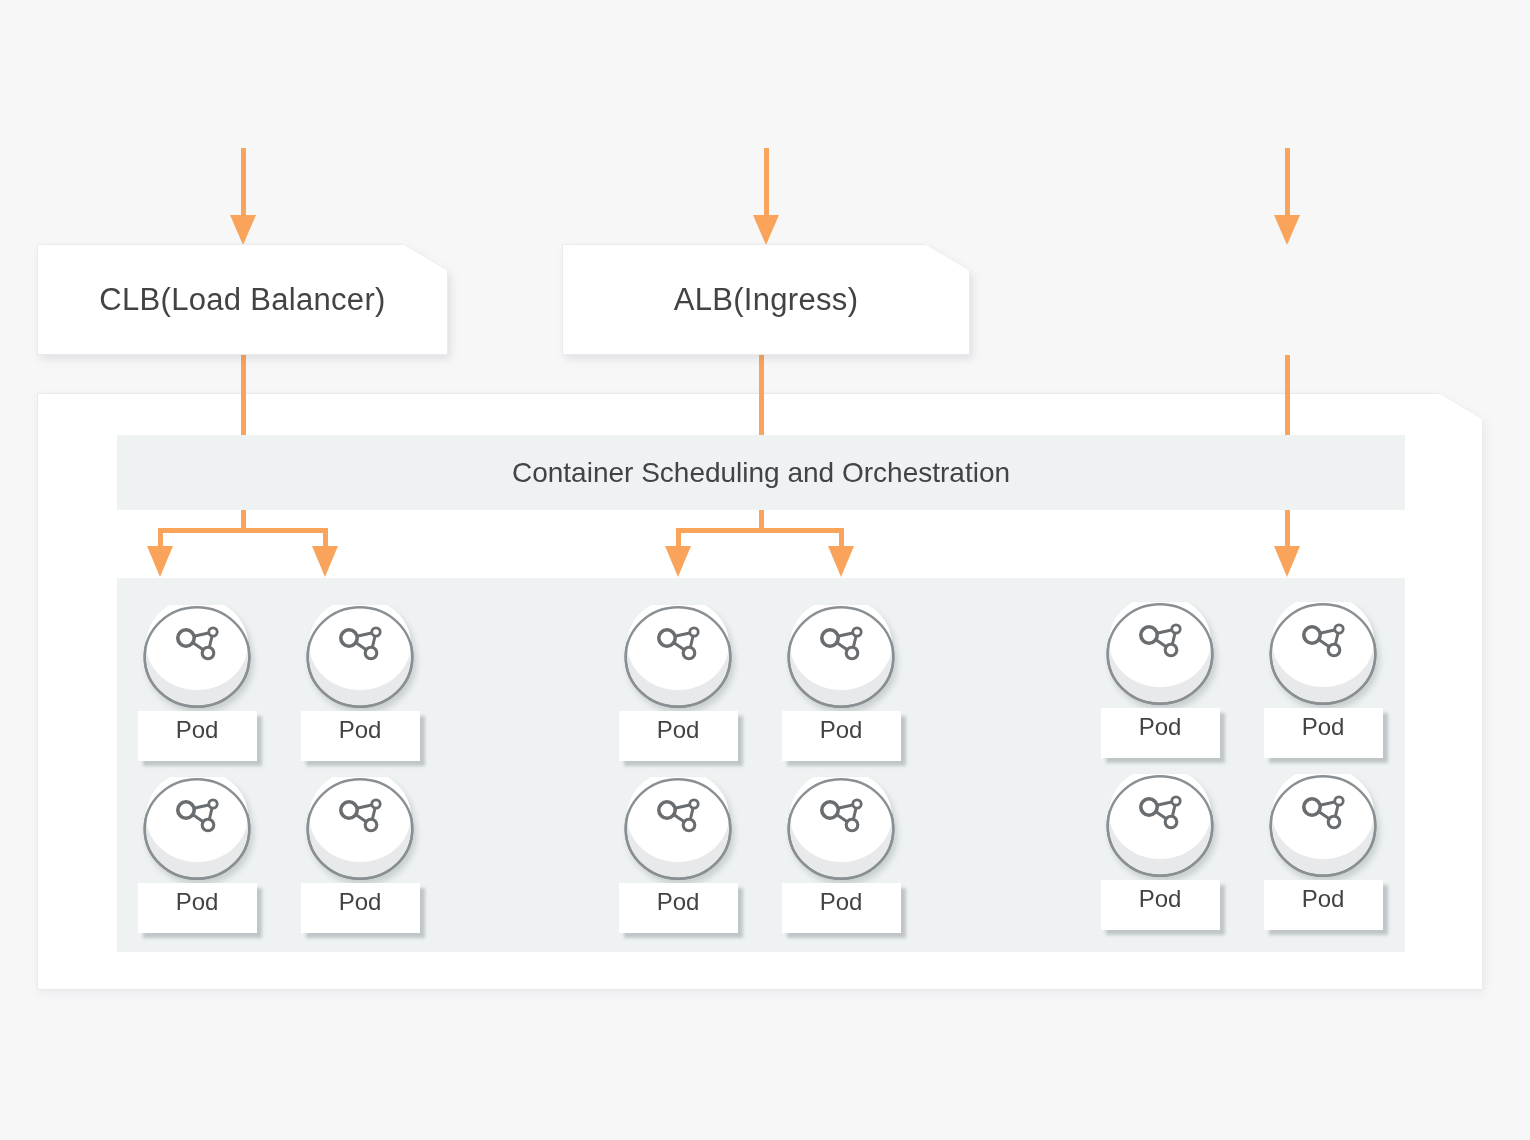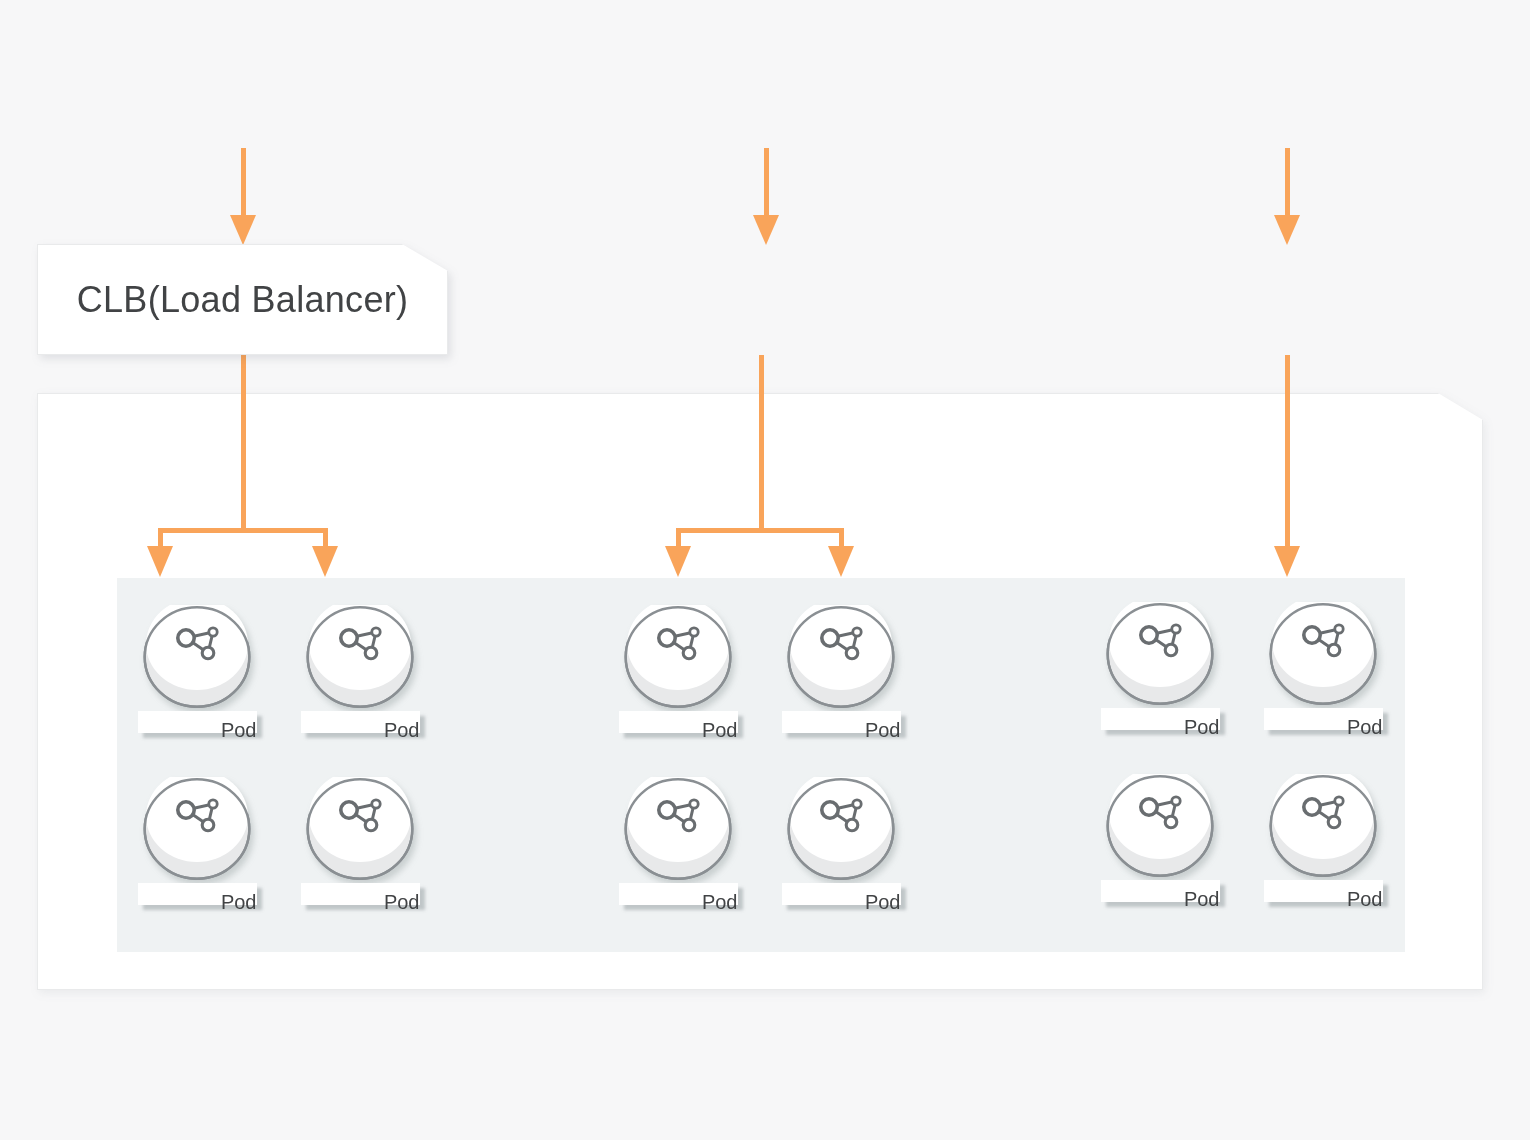--- a/index.html
+++ b/index.html
@@ -5,21 +5,21 @@
   html,body { margin:0; padding:0; }
   body { font-family: "Liberation Sans", "DejaVu Sans", sans-serif; background:#f7f7f8; }
   .canvas { position:relative; width:1530px; height:1140px; background:var(--bg,#F7F7F8); overflow:hidden; }
 
   
   .notch-wrap { position:absolute; filter: drop-shadow(3px 4px 4px rgba(70,80,90,0.13)); }
   .notch-fill { position:absolute; inset:0; background:var(--box_background,#fff);
                 border:1px solid #E9EAEB; box-sizing:border-box;
                 clip-path: polygon(0 0, calc(100% - 46px) 0, 100% 27px, 100% 100%, 0 100%); }
   .notch-label { position:absolute; inset:0; display:flex; align-items:center; justify-content:center;
-                 font-size:36px; color:var(--text,#414345); letter-spacing:0.3px; }
+                 font-size:31px; color:var(--text,#414345); letter-spacing:0.3px; }
 
   
   .cluster-wrap { position:absolute; left:37px; top:393px; width:1446px; height:597px; z-index:1;
                   filter: drop-shadow(2px 3px 5px rgba(70,80,90,0.08)); }
   .cluster-fill { clip-path: polygon(0 0, calc(100% - 45px) 0, 100% 27px, 100% 100%, 0 100%); }
 
   .banner { position:absolute; left:117px; top:435px; width:1288px; height:75px; z-index:3;
             background:var(--panel,#EFF2F3); text-align:center; line-height:75px;
             font-size:28px; color:var(--text,#414345); }
   .pod-panel { position:absolute; left:117px; top:578px; width:1288px; height:374px; z-index:3;
@@ -28,23 +28,23 @@
   
   .oline { position:absolute; background:var(--arrow,#F9A45A); z-index:2; }
   .ohead { position:absolute; width:0; height:0; z-index:2;
            border-left:13px solid transparent; border-right:13px solid transparent;
            border-top:31px solid var(--arrow,#F9A45A); }
 
   
   .pod { position:absolute; width:119px; height:145px; z-index:4; }
   .cyl { position:absolute; left:4.5px; top:0; width:110px; height:104px;
          filter: drop-shadow(3px 5px 3px rgba(105,118,120,0.28)); }
-  .pod-label { position:absolute; left:0; top:106px; width:119px; height:22px; background:#fff;
+  .pod-label { position:absolute; left:0; top:106px; width:119px; height:50px; background:#fff;
                box-shadow: 5px 5px 3px rgba(105,118,120,0.35);
-               text-align:right; line-height:38px; font-size:20px; color:var(--text,#414345); }
+               text-align:center; line-height:38px; font-size:24px; color:var(--text,#414345); }
 
   .cyl-base { fill:#E8E9EA; stroke:var(--cylinder_stroke,#8A8F93); stroke-width:2.4; }
   .cyl-top  { fill:#FFFFFF; }
   .cyl-rim  { fill:none; stroke:var(--cylinder_stroke,#8A8F93); stroke-width:2.4; }
   .mol path { stroke:var(--icon_stroke,#696D70); stroke-width:3; fill:none; }
   .mol circle { fill:#fff; stroke:var(--icon_stroke,#696D70); }
   .mol-big { stroke-width:3.6; }
   .mol-small { stroke-width:2.8; }
   .mol-mid { stroke-width:3.1; }
 </style>
@@ -74,20 +74,24 @@
   <div class="ohead" style="left:753px; top:215px; border-top-width:30px"></div>
 
   <div class="oline" style="left:1284.5px; top:148px; width:5px; height:67px"></div>
   <div class="ohead" style="left:1274px; top:215px; border-top-width:30px"></div>
 
   <div class="notch-wrap" style="left:37px; top:244px; width:411px; height:111px; z-index:4">
     <div class="notch-fill"></div>
     <div class="notch-label">CLB(Load Balancer)</div>
   </div>
 
+  <div class="notch-wrap" style="left:562px; top:244px; width:408px; height:111px; z-index:4">
+    <div class="notch-fill"></div>
+    <div class="notch-label">ALB(Ingress)</div>
+  </div>
 
 
   <div class="cluster-wrap">
     <div class="notch-fill cluster-fill" style="position:absolute; inset:0"></div>
   </div>
 
   <div class="oline" style="left:240.5px; top:355px; width:5px; height:175px"></div>
   <div class="oline" style="left:157.5px; top:528px; width:170px; height:5px"></div>
   <div class="oline" style="left:157.5px; top:530px; width:5px; height:16px"></div>
   <div class="oline" style="left:322.5px; top:530px; width:5px; height:16px"></div>
@@ -97,20 +101,21 @@
   <div class="oline" style="left:758.5px; top:355px; width:5px; height:175px"></div>
   <div class="oline" style="left:675.5px; top:528px; width:168px; height:5px"></div>
   <div class="oline" style="left:675.5px; top:530px; width:5px; height:16px"></div>
   <div class="oline" style="left:838.5px; top:530px; width:5px; height:16px"></div>
   <div class="ohead" style="left:665px; top:546px"></div>
   <div class="ohead" style="left:828px; top:546px"></div>
 
   <div class="oline" style="left:1284.5px; top:355px; width:5px; height:191px"></div>
   <div class="ohead" style="left:1274px; top:546px"></div>
 
+  <div class="banner">Container Scheduling and Orchestration</div>
   <div class="pod-panel"></div>
 
   <div class="pod" style="left:137.5px; top:605px">
     <svg class="cyl">
         <use href="#pod-cyl"></use>
       </svg>
     <div class="pod-label">Pod</div>
   </div>
   <div class="pod" style="left:300.5px; top:605px">
     <svg class="cyl">

